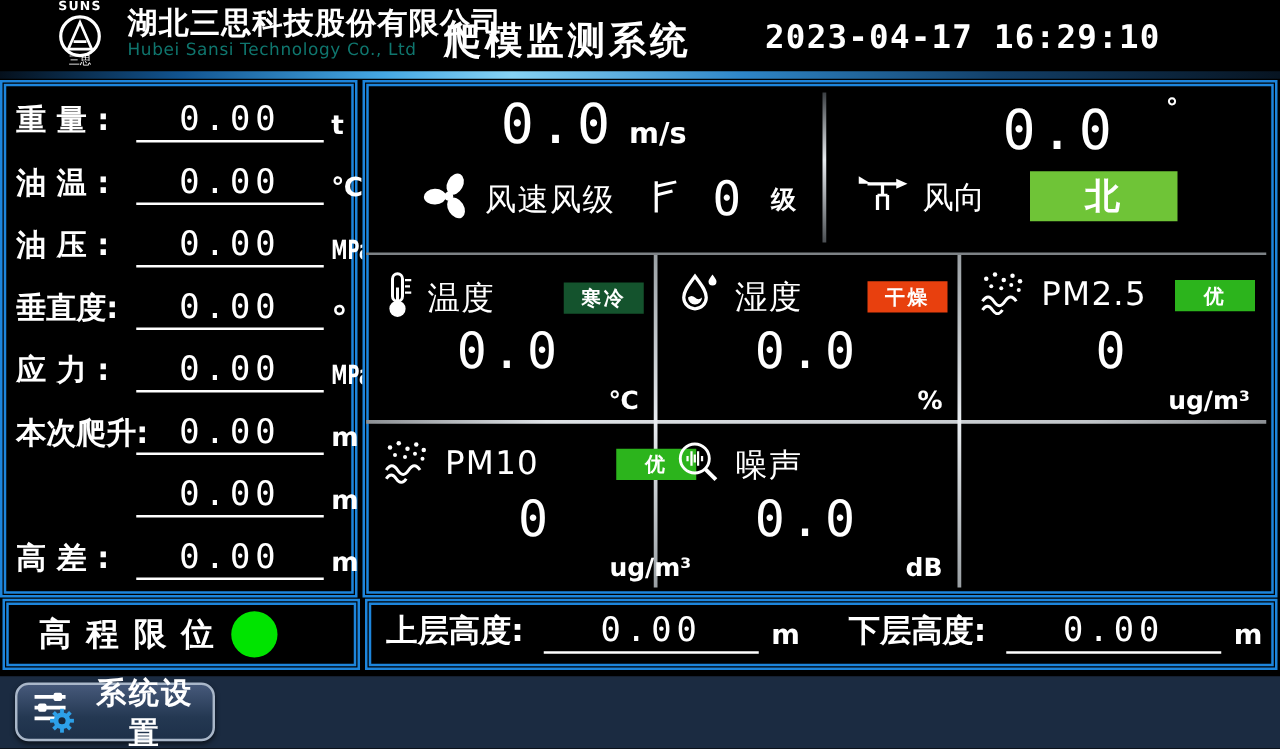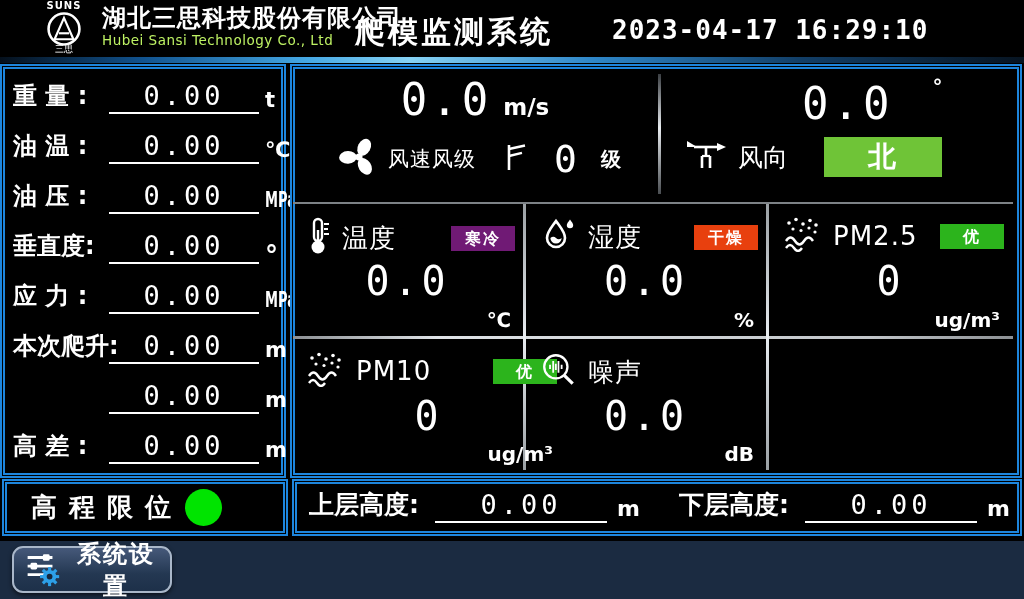--- a/index.html
+++ b/index.html
@@ -7,21 +7,21 @@
           font-family:"DejaVu Sans",sans-serif;color:#fff;}
 
   
   .header{position:absolute;left:0;top:0;width:1024px;height:57px;background:#000;}
   .logo{position:absolute;left:28px;top:1px;width:72px;height:56px;text-align:center;}
   .logo-suns{font-size:10px;font-weight:bold;letter-spacing:1px;line-height:10px;}
   .logo-cn{font-size:9px;line-height:9px;margin-top:-2px;}
   .logo svg{display:block;margin:0 auto;}
   .company{position:absolute;left:102px;top:4px;}
   .company-cn{font-size:24px;font-weight:bold;letter-spacing:1px;line-height:28px;}
-  .company-en{font-size:13.5px;color:#bef264;letter-spacing:.5px;line-height:17px;}
+  .company-en{font-size:13.5px;color:#0f766e;letter-spacing:.5px;line-height:17px;}
   .app-title{position:absolute;left:355px;top:12px;font-size:30px;font-weight:bold;letter-spacing:3px;}
   .datetime{position:absolute;left:612px;top:15px;font-size:26px;font-weight:bold;
             font-family:"DejaVu Sans Mono",monospace;letter-spacing:1px;}
   .hsep{position:absolute;left:0;top:57px;width:1024px;height:6px;
         background:linear-gradient(90deg,#05101c 0%,#11538f 14%,#45a8e4 30%,#86d2f4 40%,#2e86c8 58%,#123f68 78%,#071421 100%);}
 
   
   .dbox{position:absolute;border:2px solid #1d85dc;background:#000;}
   .dbox-in{position:absolute;inset:1px;border:2px solid #1d85dc;}
 
@@ -40,21 +40,21 @@
   .m-unit{position:absolute;left:256px;bottom:9px;font-size:21px;font-weight:bold;white-space:nowrap;}
   .unit-narrow{display:inline-block;transform:scaleX(.62);transform-origin:left;}
   .unit-deg{font-size:26px;line-height:14px;}
 
   
   .wind-speed{position:absolute;left:0;top:0;width:366px;height:132px;}
   .ws-line{position:absolute;top:8px;width:100%;text-align:center;}
   .big-val{font-family:"DejaVu Sans Mono",monospace;font-size:44px;letter-spacing:4px;}
   .ws-unit{font-size:23px;font-weight:bold;margin-left:6px;}
   .ws-row{position:absolute;top:70px;left:46px;display:flex;align-items:center;}
-  .ws-label{font-size:21px;margin-left:8px;letter-spacing:1px;}
+  .ws-label{font-size:25px;margin-left:8px;letter-spacing:1px;}
   .ws-level{font-family:"DejaVu Sans Mono",monospace;font-size:38px;margin-left:26px;}
   .ws-level-unit{font-size:20px;font-weight:bold;margin-left:24px;}
   .flag{margin-left:28px;}
   .wind-vdiv{position:absolute;left:366px;top:8px;width:3px;height:120px;
              background:linear-gradient(180deg,#3a3e42,#e8ecf0 45%,#4a4e52);}
   .wind-dir{position:absolute;left:370px;top:0;width:350px;height:132px;}
   .wd-line{position:absolute;top:8px;left:140px;}
   .wd-deg{font-size:20px;font-weight:bold;vertical-align:26px;margin-left:34px;}
   .wd-row{position:absolute;top:70px;left:22px;display:flex;align-items:center;}
   .wd-label{font-size:25px;margin-left:8px;}
@@ -66,21 +66,21 @@
   .gl-top{left:1px;top:136px;width:720px;height:2px;background:#7d8286;}
   .gl-mid{left:1px;top:270px;width:720px;height:3px;background:linear-gradient(90deg,#8c9094,#dfe3e7 20%,#c2c6ca 80%,#8c9094);}
   .gl-v1{left:231px;top:138px;width:3px;height:266px;background:linear-gradient(180deg,#9aa0a4,#e8ecf0 50%,#9aa0a4);}
   .gl-v2{left:474px;top:138px;width:3px;height:266px;background:linear-gradient(180deg,#9aa0a4,#e8ecf0 50%,#9aa0a4);}
 
   .cell{position:absolute;}
   .cell-head{position:absolute;top:12px;left:14px;right:8px;display:flex;align-items:center;}
   .cell-label{font-size:26px;margin-left:10px;letter-spacing:1px;}
   .badge{margin-left:auto;min-width:64px;height:25px;line-height:25px;text-align:center;
          font-size:16px;font-weight:bold;letter-spacing:2px;}
-  .badge-cyan{background:#701a75;}
+  .badge-cyan{background:#14532d;}
   .badge-red{background:#e8400e;}
   .badge-green{background:#2cb41c;}
   .cell-value{position:absolute;left:0;width:100%;top:54px;text-align:center;
               font-family:"DejaVu Sans Mono",monospace;font-size:40px;letter-spacing:4px;}
   .cell-unit{position:absolute;right:12px;bottom:4px;font-size:20px;font-weight:bold;}
 
   .c1{left:0;top:138px;width:231px;height:132px;}
   .c2{left:234px;top:138px;width:240px;height:132px;border-radius:25px;}
   .c3{left:477px;top:138px;width:243px;height:132px;}
   .c4{left:0;top:273px;width:273px;height:131px;}

